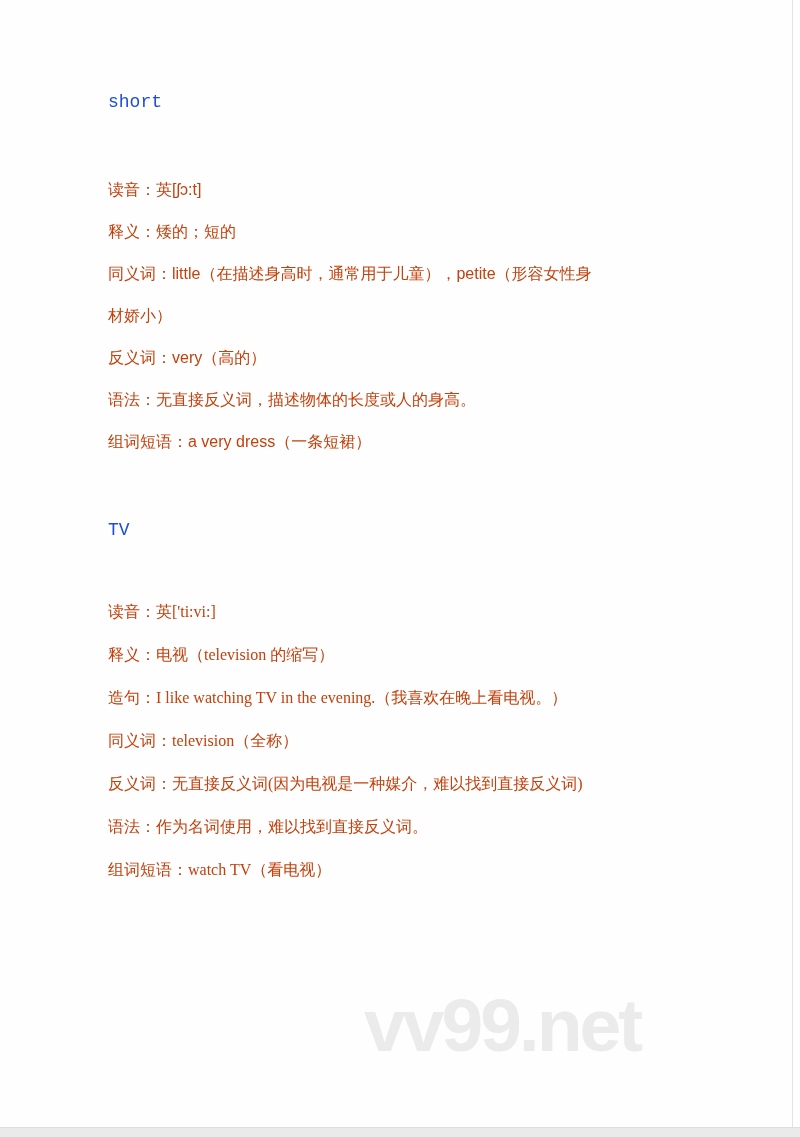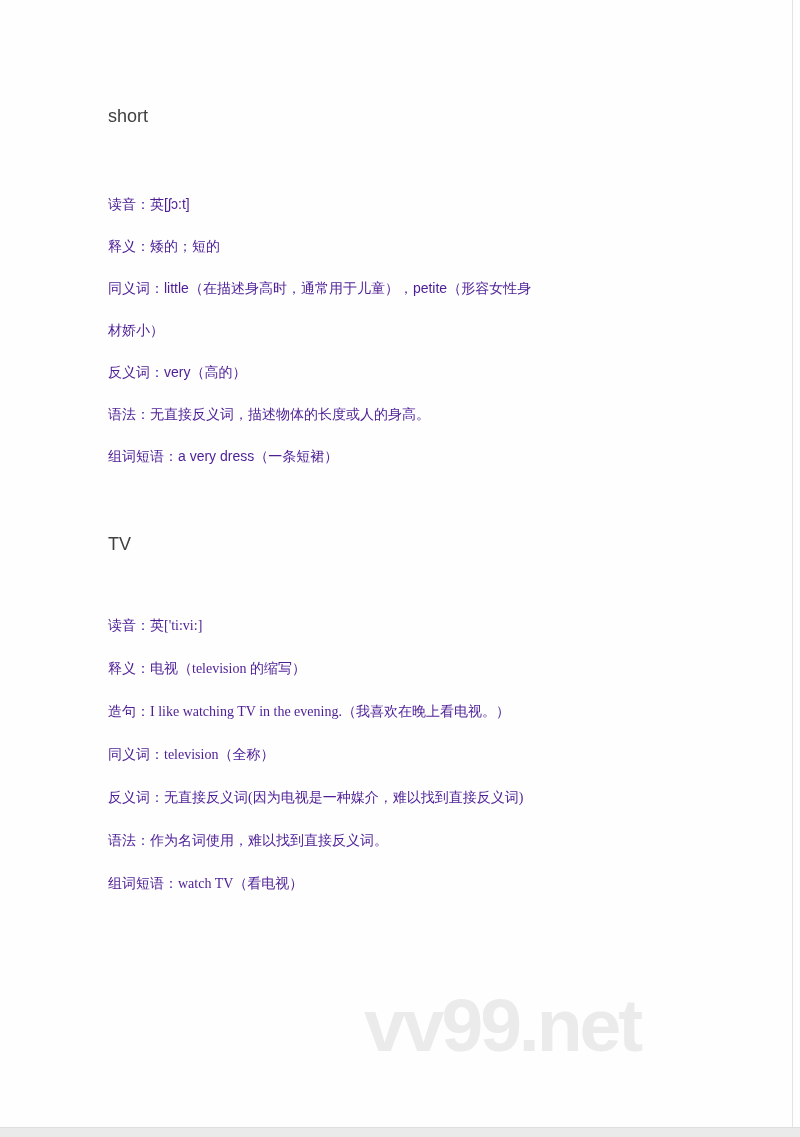--- a/index.html
+++ b/index.html
@@ -35,35 +35,36 @@
     left: 108px; top: 0;
     width: 640px;
     padding-top: 86px;
     color: #3a3a3a;
   }
   .word {
     font-size: 18px;
     font-weight: 400;
     height: 24px;
     line-height: 24px;
-    margin: 18px 0 64px 0;
-    color: #404040;
+    margin: 4px 0 64px 0;
+    color: #1d4ed8;
     white-space: nowrap;
+    font-family: Liberation Mono, monospace;
   }
   .word.word-tv {
     margin-top: 64px;
     margin-bottom: 58px;
   }
   .line {
-    font-size: 14px;
+    font-size: 16px;
     height: 24px;
     line-height: 24px;
     margin: 0 0 18px 0;
     white-space: nowrap;
-    color: #4c1d95;
+    color: #c2410c;
   }
   .sec2 .line {
     margin-bottom: 19px;
     font-family: Liberation Serif, serif;
   }
   .watermark {
     position: absolute;
     left: 364px;
     top: 988px;
     font-size: 75px;

